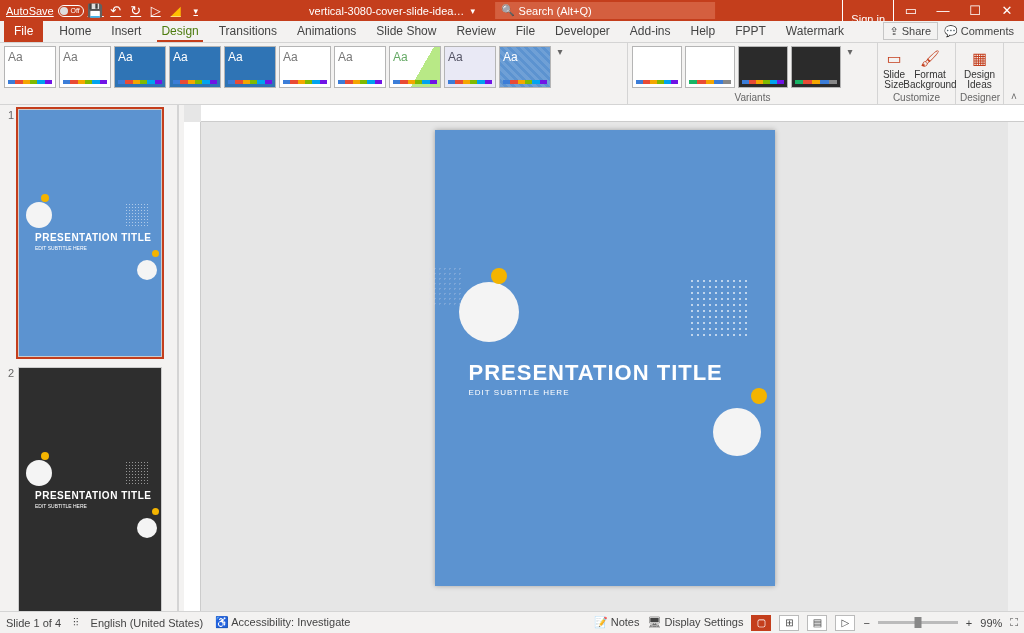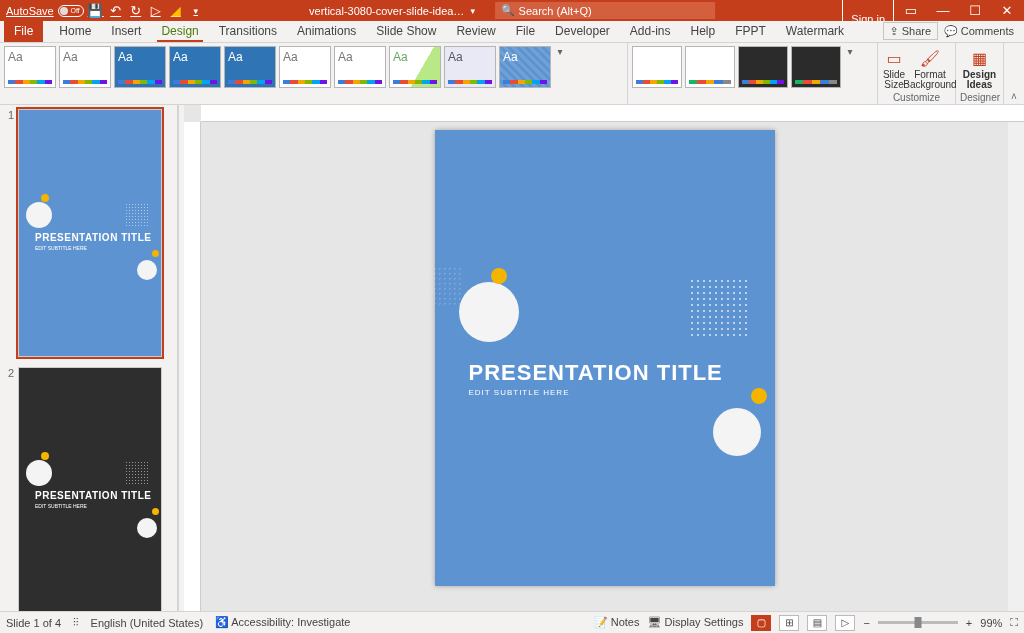--- a/index.html
+++ b/index.html
@@ -303,39 +303,40 @@
           <div class="color-strip" style="width:100%;">
             <div style="background:#18b566;flex:1;"></div>
             <div style="background:#e94b35;flex:1;"></div>
             <div style="background:#f4a600;flex:1;"></div>
             <div style="background:#3b7dd8;flex:1;"></div>
             <div style="background:#888;flex:1;"></div>
           </div>
         </div>
       <div class="chevron-btn">▾</div>
     </div>
+    <div class="ribbon-group-label">Variants</div>
   </div>
   <div class="ribbon-group" style="width:78px;">
     <div class="ribbon-group-body">
       <div class="ribbon-btn">
         <div class="ribbon-icon">▭</div>
         <div style="line-height:10px;">Slide Size</div>
       </div>
       <div class="ribbon-btn" style="width:42px;">
         <div class="ribbon-icon">🖌</div>
         <div style="line-height:10px;">Format Background</div>
       </div>
     </div>
     <div class="ribbon-group-label">Customize</div>
   </div>
   <div class="ribbon-group" style="width:48px;">
     <div class="ribbon-group-body">
       <div class="ribbon-btn" style="width:40px;">
         <div class="ribbon-icon">▦</div>
-        <div style="line-height:10px;font-weight:bold;">Design Ideas</div>
+        <div style="line-height:10px;">Design Ideas</div>
       </div>
     </div>
     <div class="ribbon-group-label">Designer</div>
   </div>
   <div style="width:20px; display:flex; align-items:flex-end; justify-content:center; padding-bottom:2px;">
     <span style="font-size:10px; color:#666;">˄</span>
   </div>
 </div>
 
 <div class="main">

